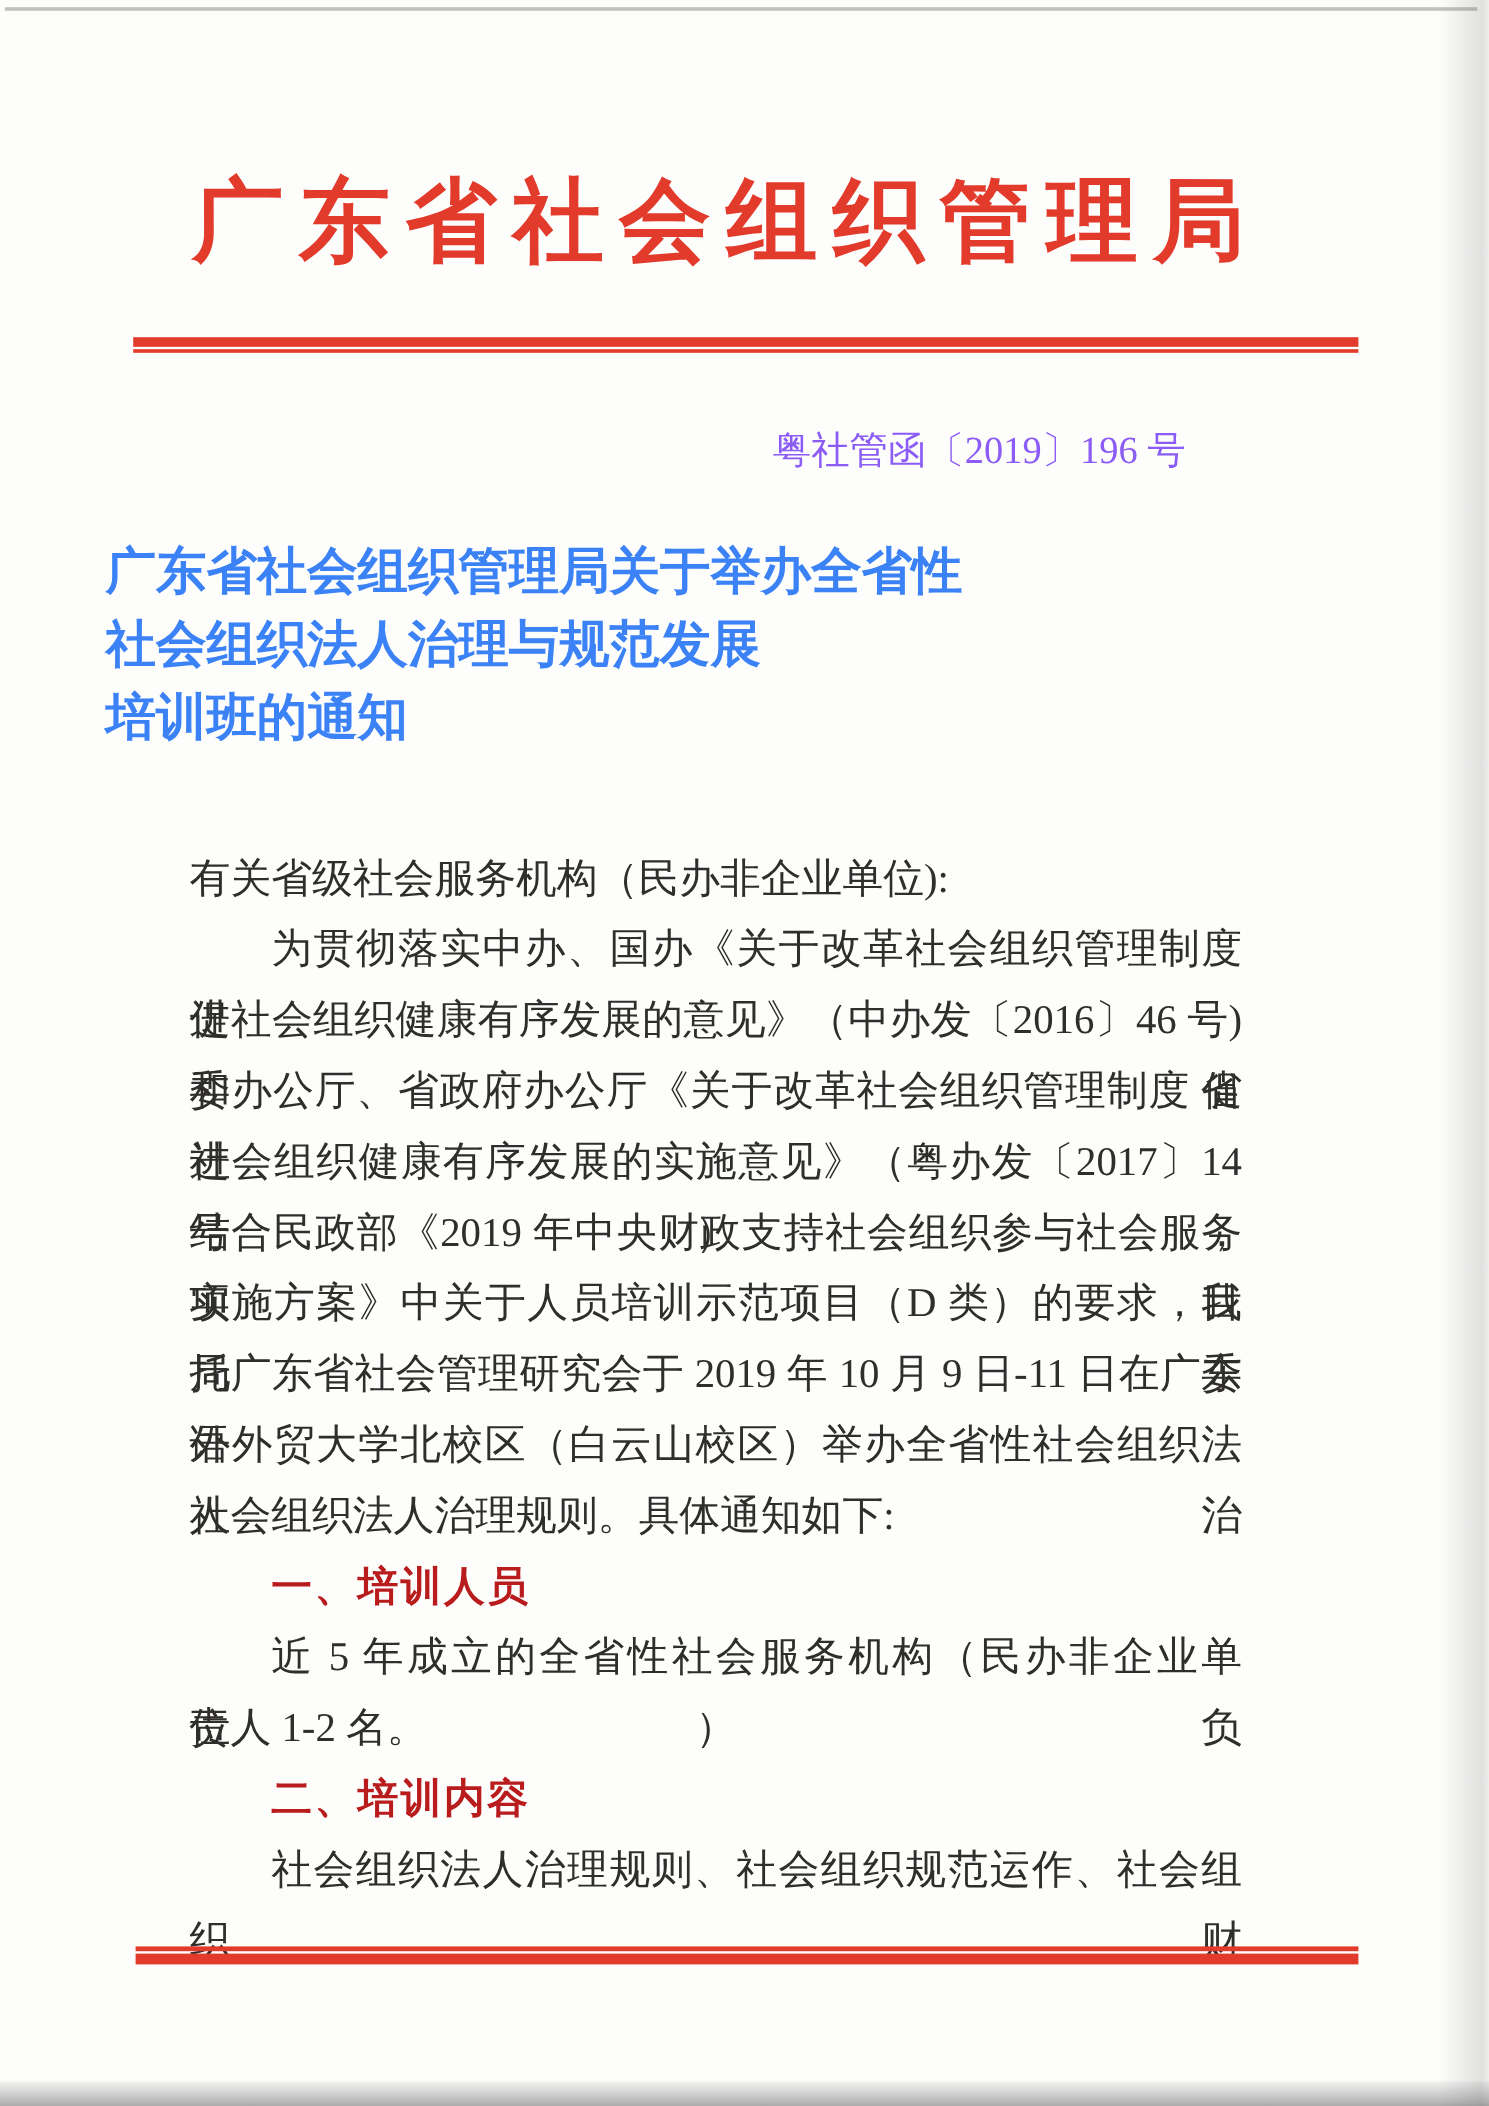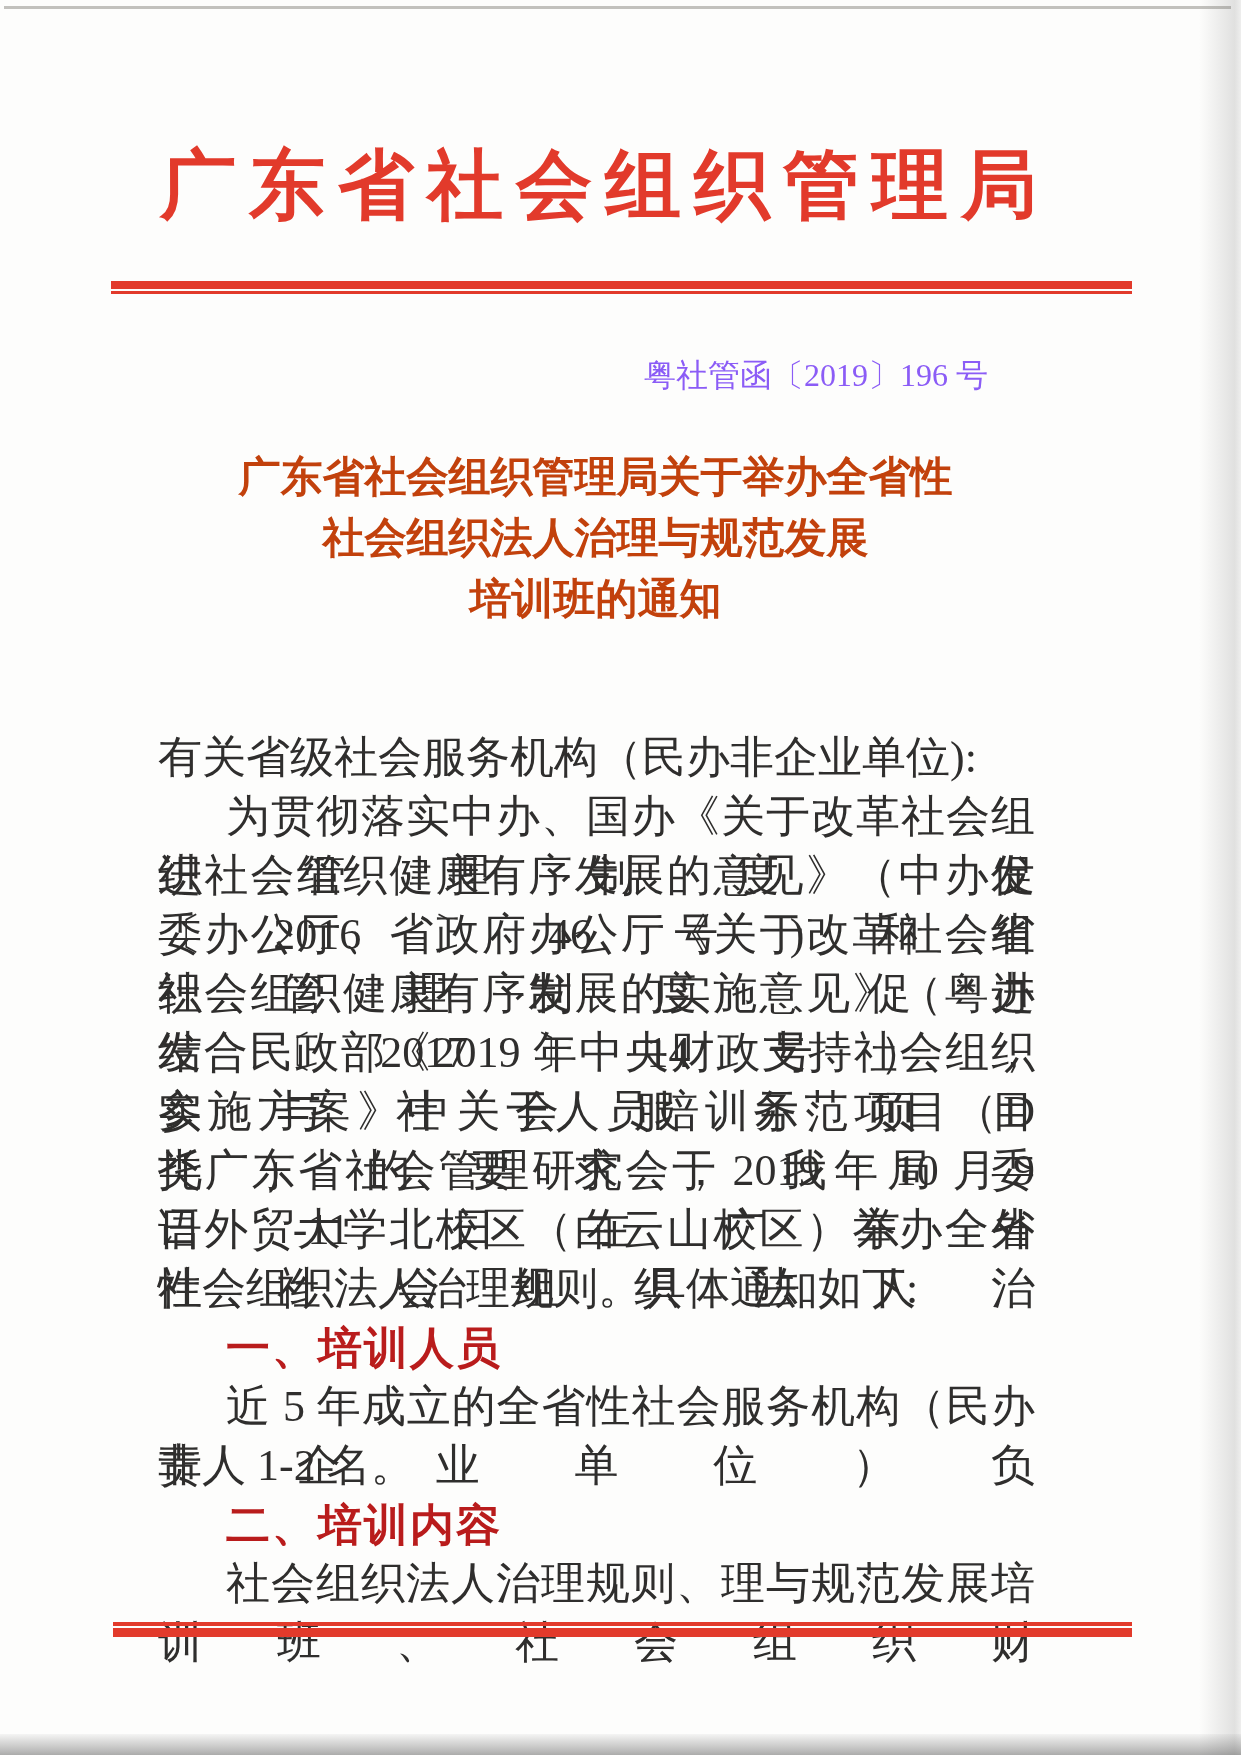--- a/index.html
+++ b/index.html
@@ -36,26 +36,26 @@
   .rule-top .thick { height: 8px; background: var(--accent, #e23a2b); }
   .rule-top .gap   { height: 2px; }
   .rule-top .thin  { height: 3px; background: var(--accent, #e23a2b); }
   .docno {
     position: absolute; top: 352px; right: 253px;
     font-size: 32px; line-height: 46px; color: #8b5cf6;
     white-space: nowrap;
   }
   .doc-title {
     position: absolute; top: 447px; left: 88px; width: 1015px;
-    text-align: center; font-size: 42px; font-weight: bold;
-    line-height: 61px; color: #c2410c;
+    text-align: left; font-size: 42px; font-weight: bold;
+    line-height: 61px; color: #3b82f6;
   }
   .body-text {
-    position: absolute; top: 728px; left: 158px; width: 877px;
-    font-size: 44px; line-height: 59px; color: #2f2e2d;
+    position: absolute; top: 703px; left: 158px; width: 877px;
+    font-size: 34px; line-height: 59px; color: #2f2e2d;
   }
   .line { height: 59px; white-space: nowrap; }
   .line.j { white-space: normal; text-align: justify; text-align-last: justify; }
   .line.ind { text-indent: 68px; }
   .line.hd {
     font-weight: bold; color: #b91c1c;
     font-family: "Liberation Sans", "DejaVu Sans", sans-serif;
     letter-spacing: 2px;
   }
   .rule-bottom { position: absolute; top: 1622px; left: 113px; width: 1019px; }
@@ -101,21 +101,21 @@
     <div class="line j">语外贸大学北校区（白云山校区）举办全省性社会组织法人治</div>
     <div class="line">社会组织法人治理规则。具体通知如下:</div>
 
     <div class="line hd ind">一、培训人员</div>
 
     <div class="line j ind">近 5 年成立的全省性社会服务机构（民办非企业单位）负</div>
     <div class="line">责人 1-2 名。</div>
 
     <div class="line hd ind">二、培训内容</div>
 
-    <div class="line j ind">社会组织法人治理规则、理与规范发展培训班、社会组织财</div>
+    <div class="line j ind">社会组织法人治理规则、社会组织规范运作、社会组织财</div>
   </div>
 
   <div class="rule-bottom">
     <div class="thin"></div>
     <div class="gap"></div>
     <div class="thick"></div>
   </div>
 
 </div>
 

